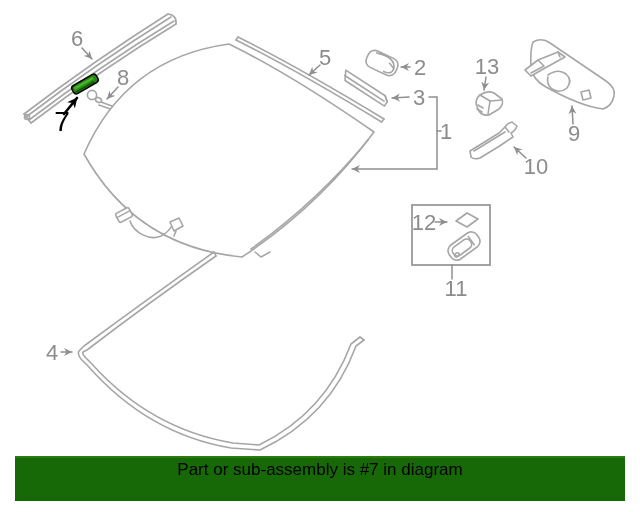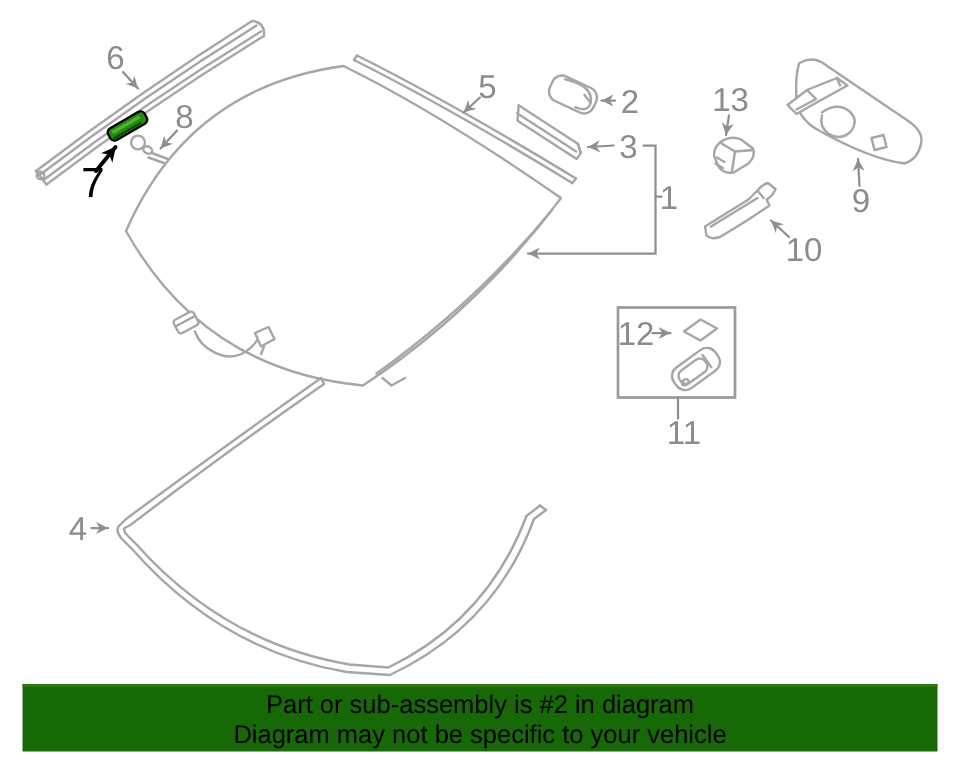--- a/index.html
+++ b/index.html
@@ -157,16 +157,15 @@
       <text x="123" y="85" text-anchor="middle">8</text>
       <text x="574" y="141" text-anchor="middle">9</text>
       <text x="536" y="174" text-anchor="middle">10</text>
       <text x="456" y="296" text-anchor="middle">11</text>
       <text x="424" y="230" text-anchor="middle">12</text>
       <text x="487" y="74" text-anchor="middle">13</text>
     </g>
   </svg>
 
   <div class="banner">
-    <div>Part or sub-assembly is #2 in diagram</div>
-    <div>Diagram may not be specific to your vehicle</div>
+    <div>Part or sub-assembly is #7 in diagram</div>
   </div>
 </div>
 
 </body></html>

